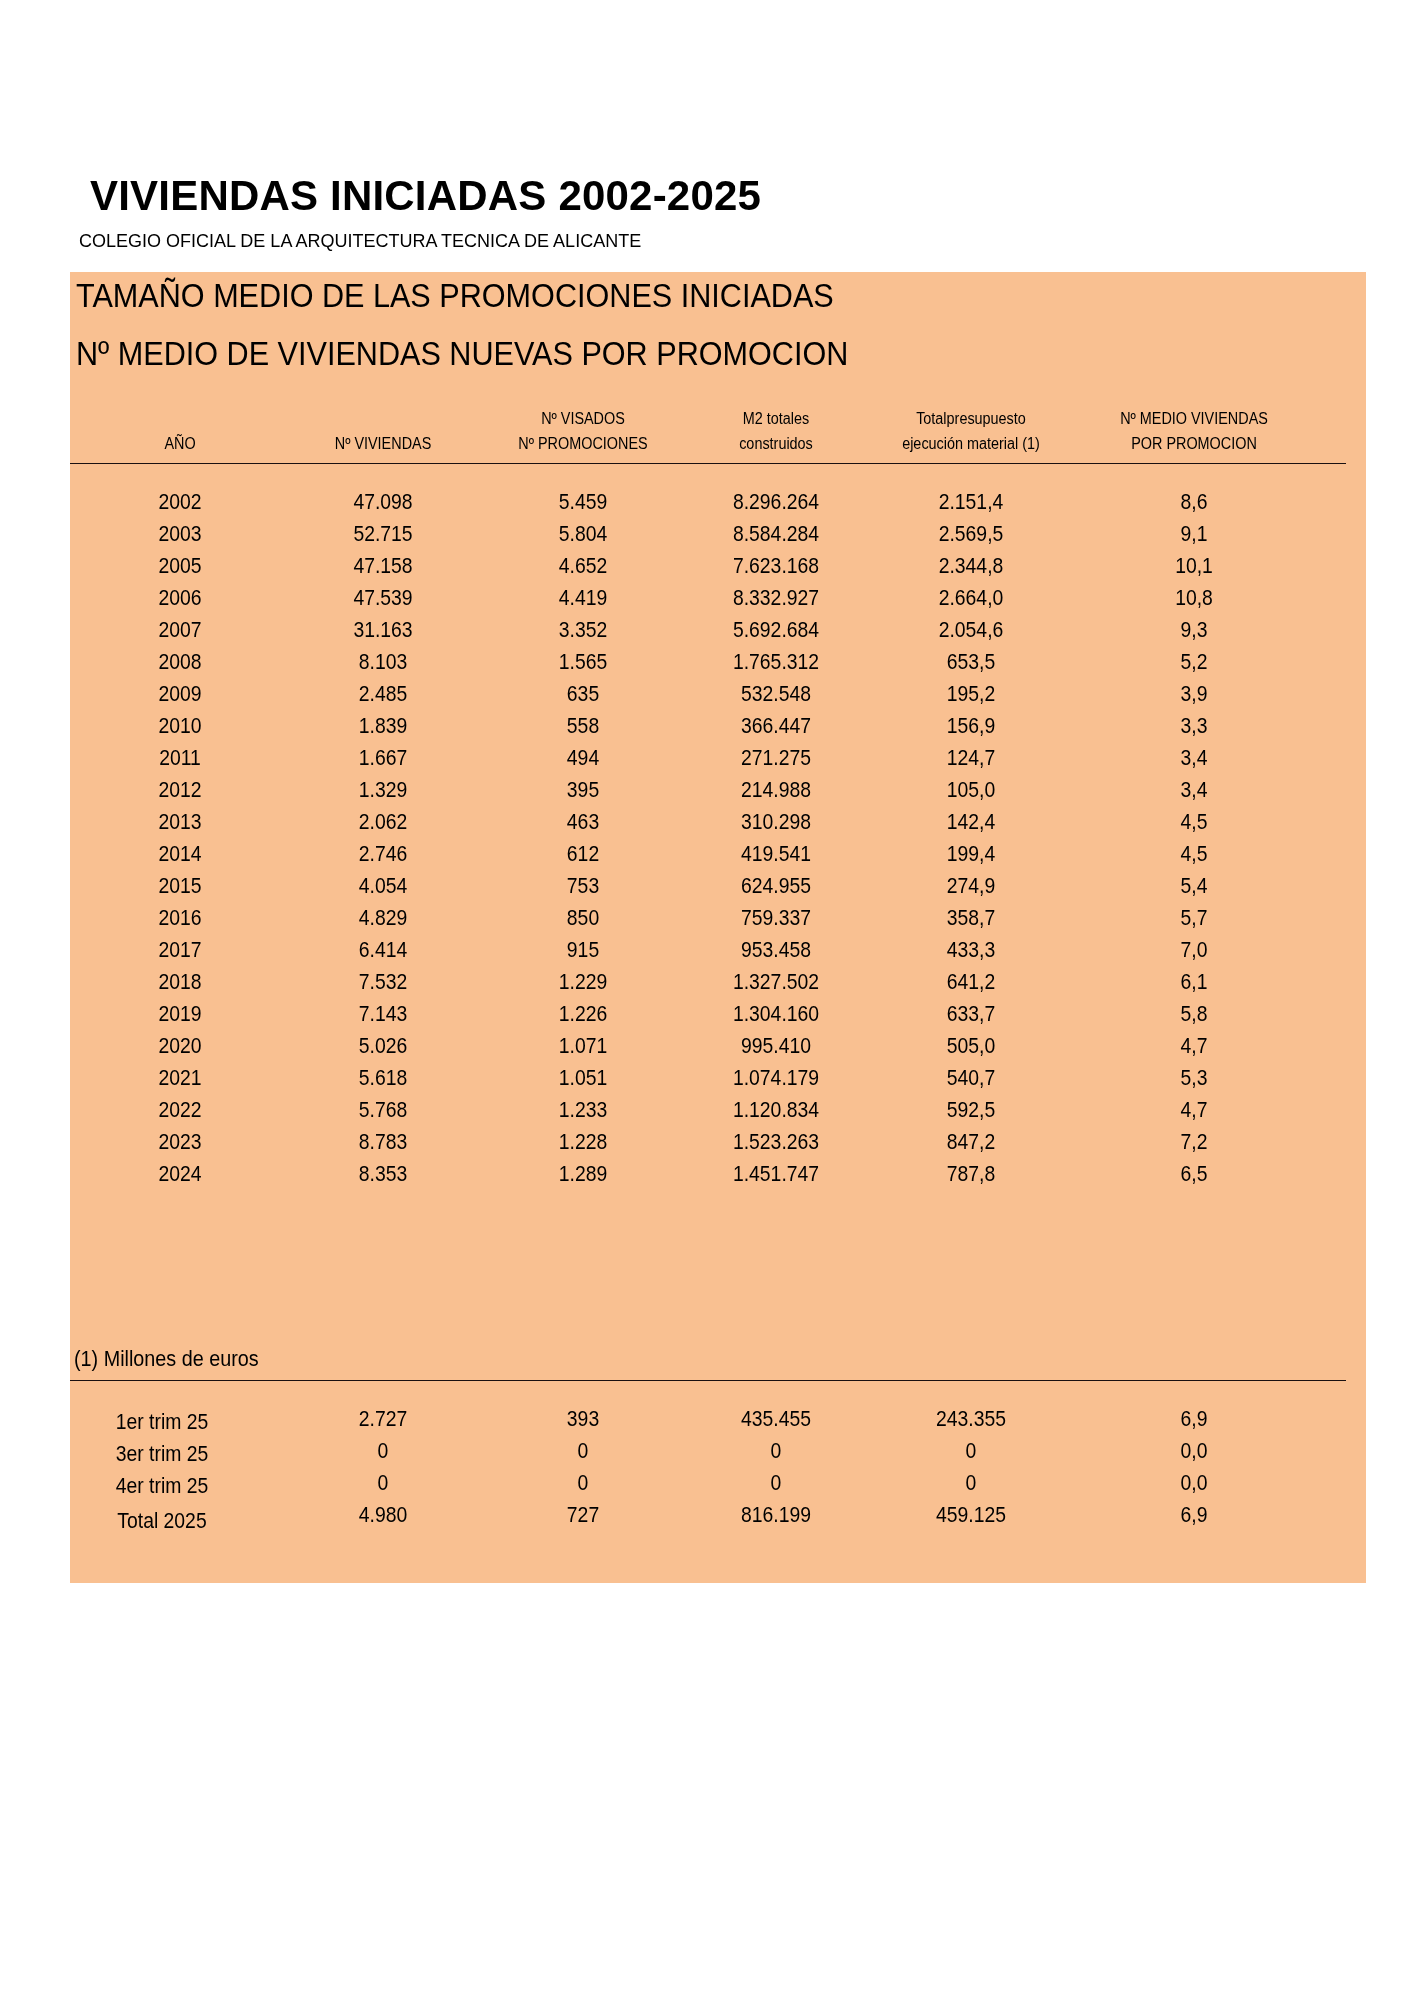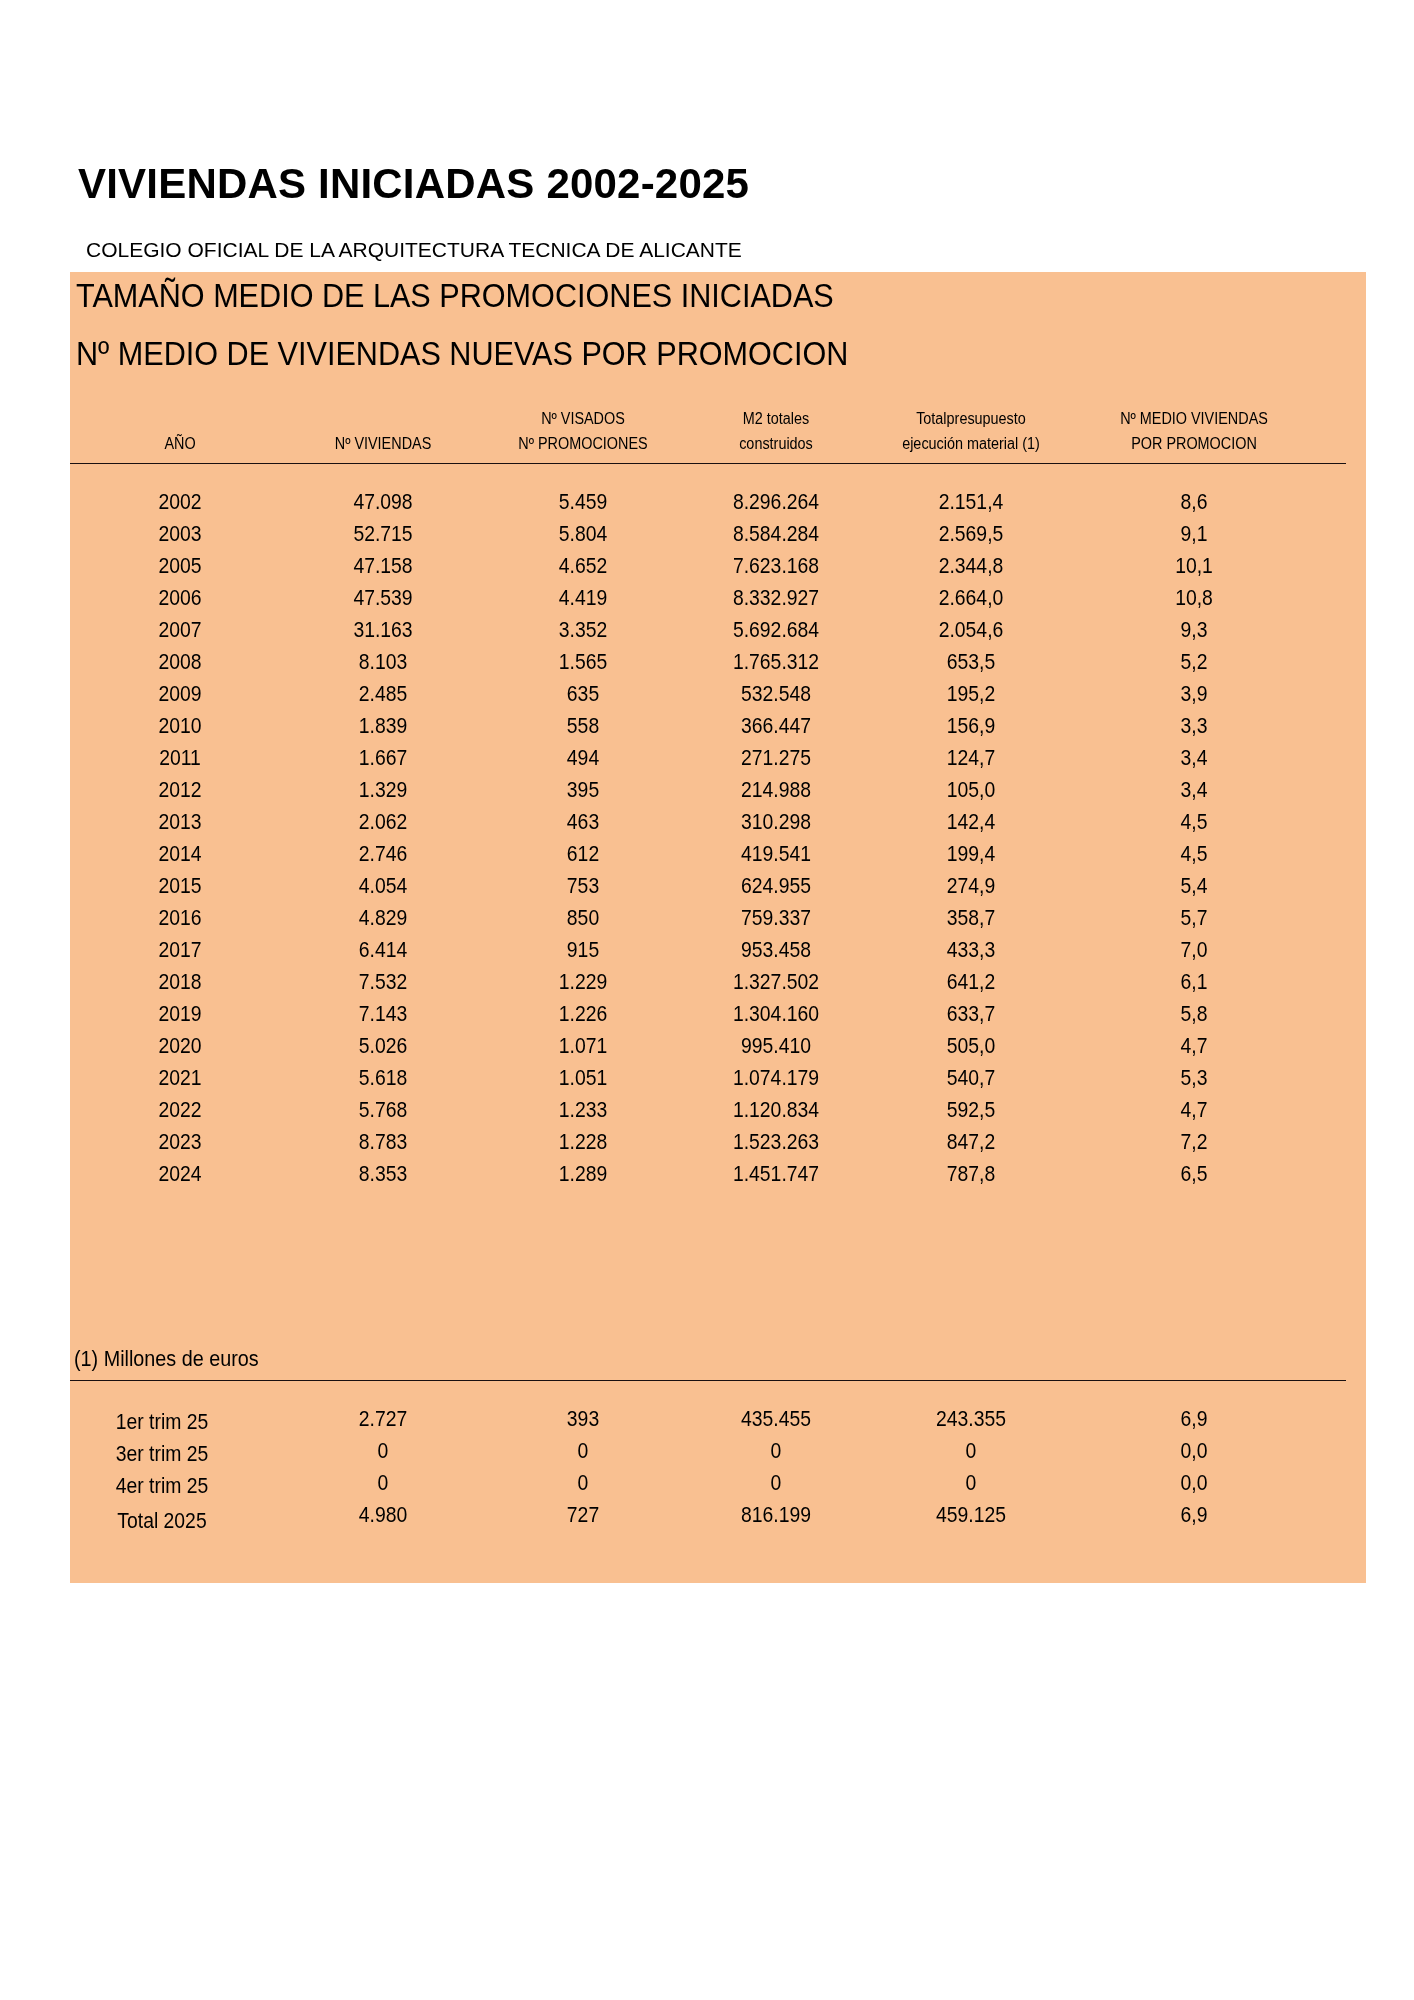--- a/index.html
+++ b/index.html
@@ -1,18 +1,18 @@
 <!DOCTYPE html>
 <html><head>
 <meta charset="utf-8">
 <style>
   html, body { margin: 0; padding: 0; background: #ffffff; }
   body { width: 1414px; height: 2000px; position: relative; font-family: "Liberation Sans", sans-serif; color: #000; }
-  .title { position: absolute; left: 78px; top: 160px; font-size: 42px; font-weight: bold; letter-spacing: 0.2px; margin: 0; }
-  .subtitle { position: absolute; left: 74px; top: 226px; font-size: 21px; margin: 12px; }
+  .title { position: absolute; left: 78px; top: 160px; font-size: 42px; font-weight: bold; letter-spacing: 0.2px; margin: 12px; }
+  .subtitle { position: absolute; left: 74px; top: 226px; font-size: 18px; margin: 5px; }
   .panel { position: absolute; left: 70px; top: 272px; width: 1296px; height: 1311px; background: #f9c091; }
   .cal { font-family: "Liberation Sans Narrow", "Liberation Sans", sans-serif; }
   .h1 { position: absolute; left: 6px; font-size: 34px; white-space: nowrap; transform: scaleX(0.9); transform-origin: left center; }
   .h1.l1 { top: 4px; }
   .h1.l2 { top: 62px; }
   .col-heads { position: absolute; left: 0; top: 134px; width: 1276px; height: 56px; }
   .ch { position: absolute; text-align: center; font-size: 16px; line-height: 25px; transform: scaleX(0.9); }
   .rule { position: absolute; left: 0; width: 1276px; height: 0; border-top: 1.6px solid #1a1010; }
   .rows { position: absolute; left: 0; top: 214px; width: 1276px; }
   .row { position: relative; height: 32px; }

